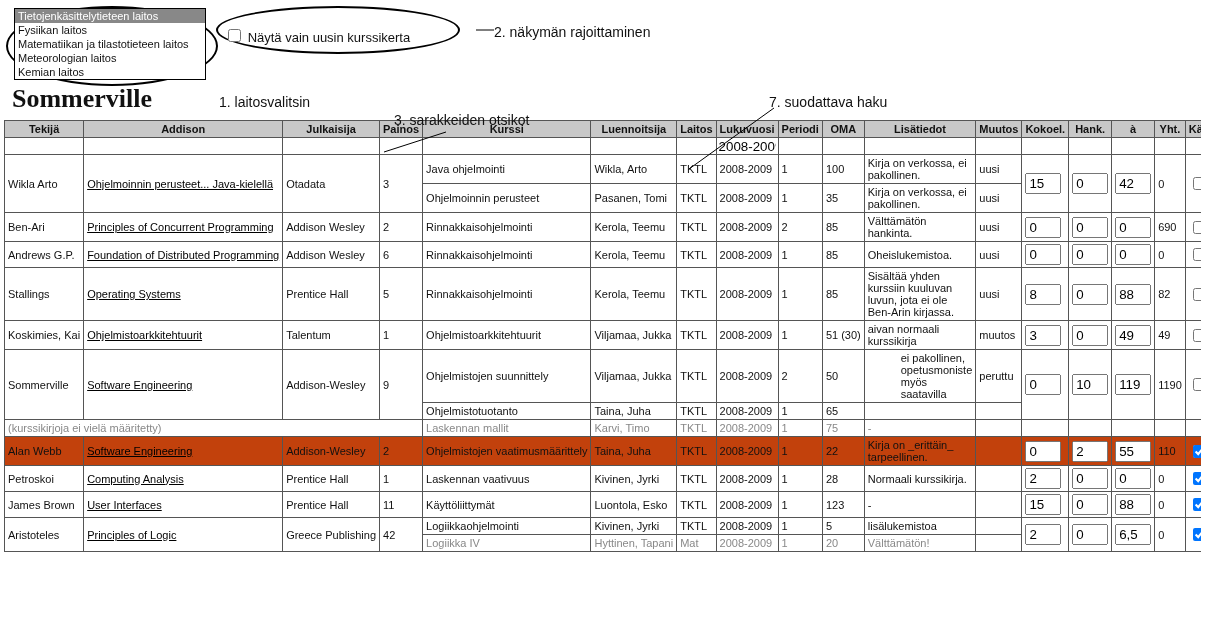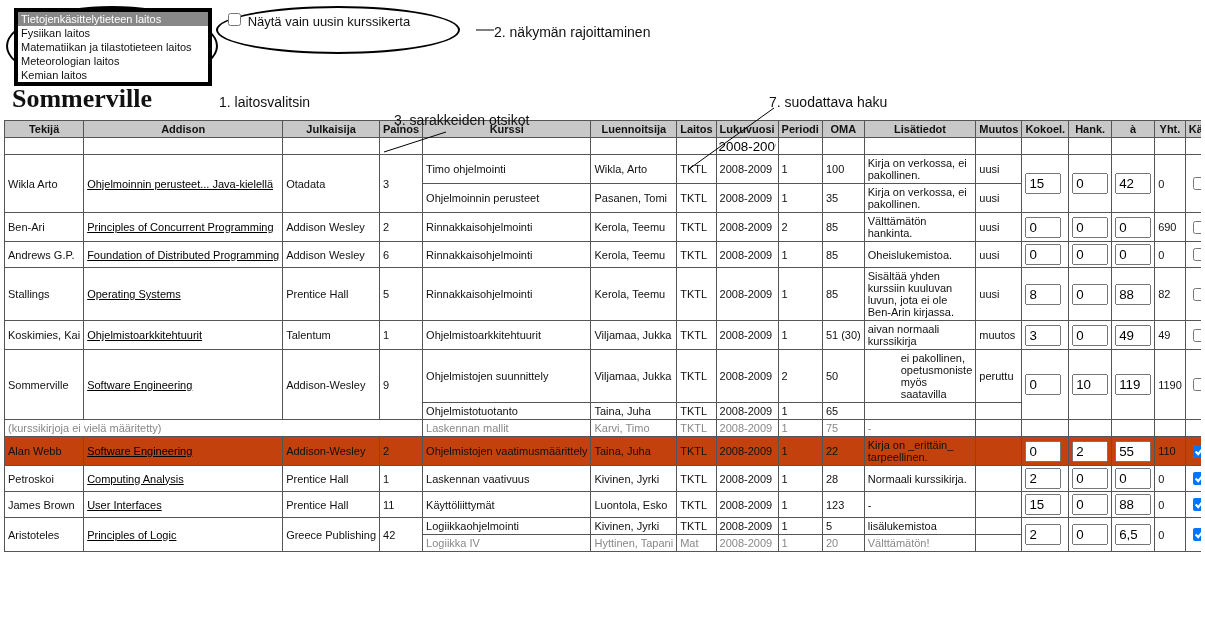--- a/index.html
+++ b/index.html
@@ -1,19 +1,19 @@
 <!DOCTYPE html>
 <html><head>
 <meta charset="utf-8">
 <style>
 body{font-family:Arial,Helvetica,sans-serif;font-size:11px;margin:4px;position:relative;color:#111}
-.dept-list{border:4px solid #000000;background:#fff;width:190px;height:70px;overflow:auto;position:absolute;top:4px;left:10px}
+.dept-list{border:1px solid #000000;background:#fff;width:190px;height:70px;overflow:auto;position:absolute;top:4px;left:10px}
 .dept-list div{padding:1px 3px;cursor:pointer}
 .dept-list div.sel{background:#888;color:#fff}
-.checks{position:absolute;left:220px;top:6px}
+.checks{position:absolute;left:220px;top:22px}
 .checks label{display:block;font-size:13px}
 h1{font-family:Georgia,serif;font-size:26px;margin:80px 0 6px 8px}
 table{border-collapse:collapse;margin-top:4px}
 th,td{border:0.5px solid #555;padding:2px 3px;vertical-align:middle;white-space:nowrap}
 th{background:#c8c8c8;font-weight:bold;text-align:center}
 td.link{text-decoration:underline;color:#000}
 td.grey{color:#888}
 tr.hl td{background:#c2410c}
 tr.dim td{color:#888}
 .filterrow td{padding:0}
@@ -94,21 +94,21 @@
         <td><input type="text" style=""></td>
         <td><input type="text" style=""></td>
         <td><input type="text" style=""></td>
         <td><input type="text" style=""></td>
       </tr>
       <tr>
         <td rowspan="2">Wikla Arto</td>
         <td rowspan="2" class="link">Ohjelmoinnin perusteet... Java-kielellä</td>
         <td rowspan="2">Otadata</td>
         <td rowspan="2">3</td>
-        <td>Timo ohjelmointi</td>
+        <td>Java ohjelmointi</td>
         <td>Wikla, Arto</td>
         <td>TKTL</td>
         <td>2008-2009</td>
         <td>1</td>
         <td>100</td>
         <td style="white-space: normal; max-width: 120px;">Kirja on verkossa, ei pakollinen.</td>
         <td>uusi</td>
         <td rowspan="2"><input type="text" class="num" value="15" style=""></td>
         <td rowspan="2"><input type="text" class="num" value="0" style=""></td>
         <td rowspan="2"><input type="text" class="num" value="42" style=""></td>

